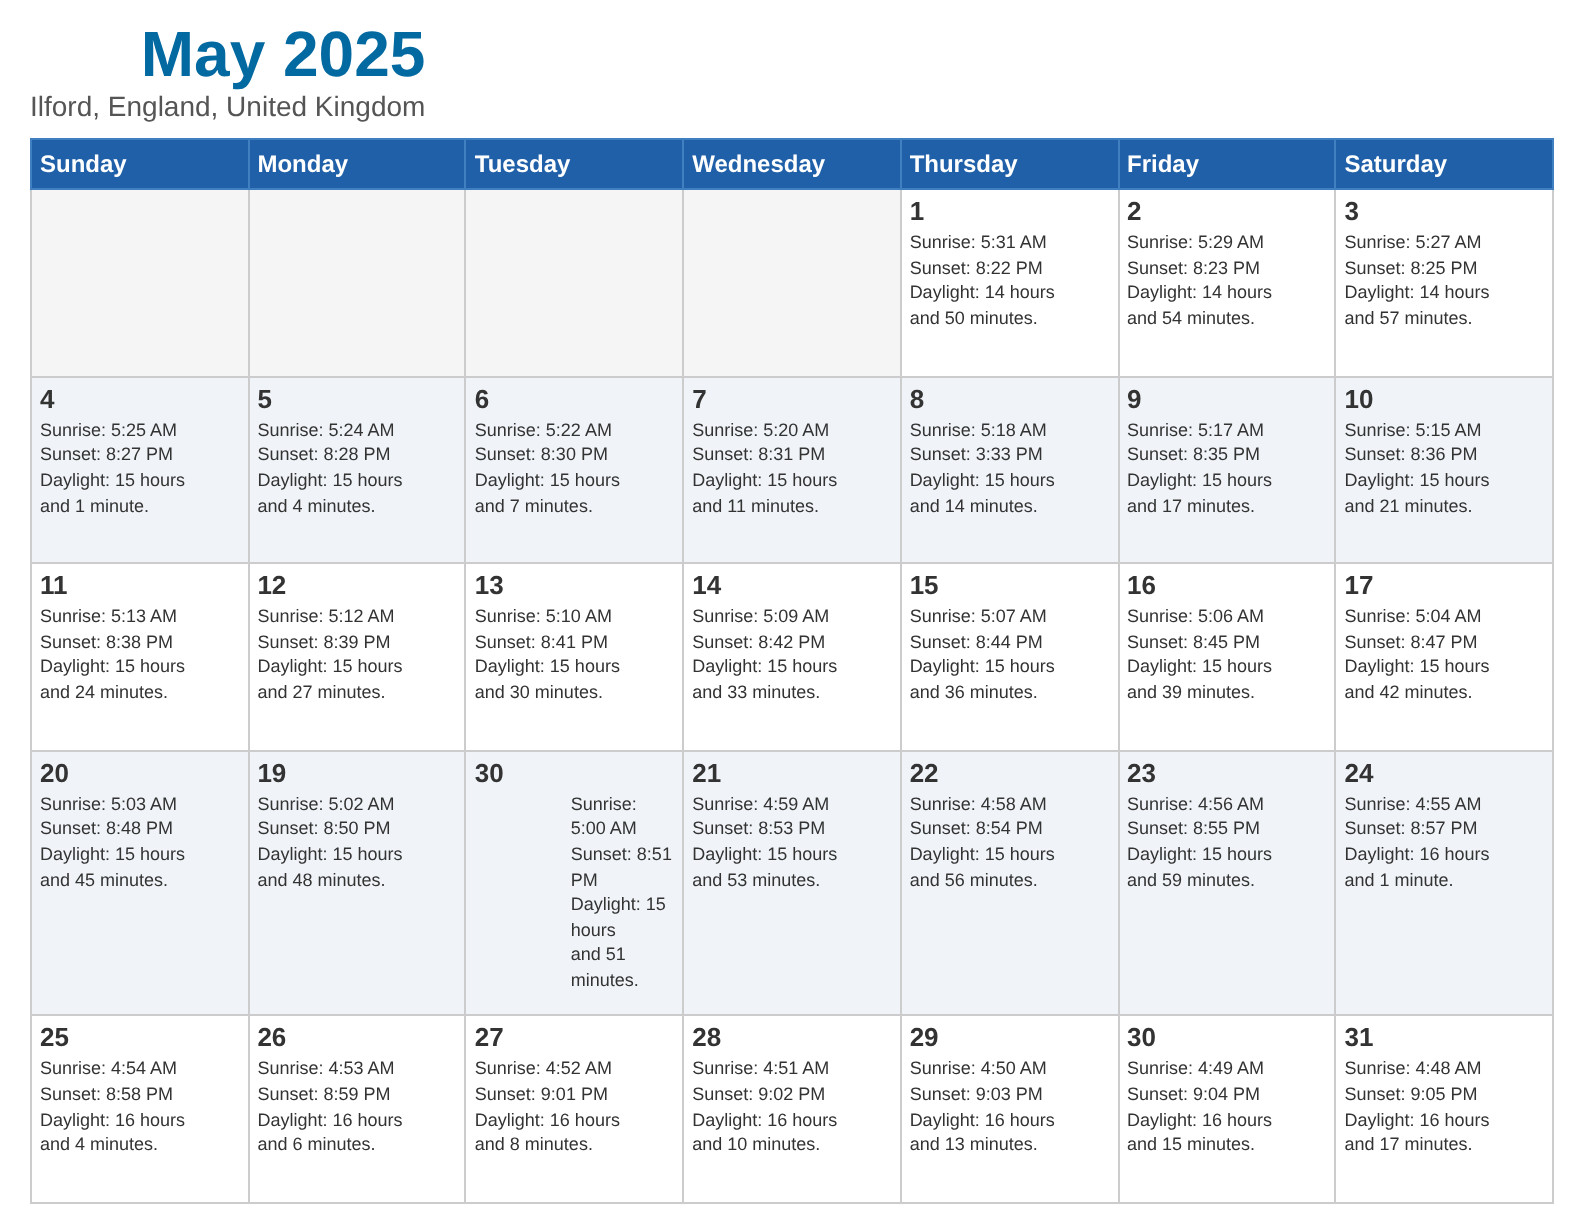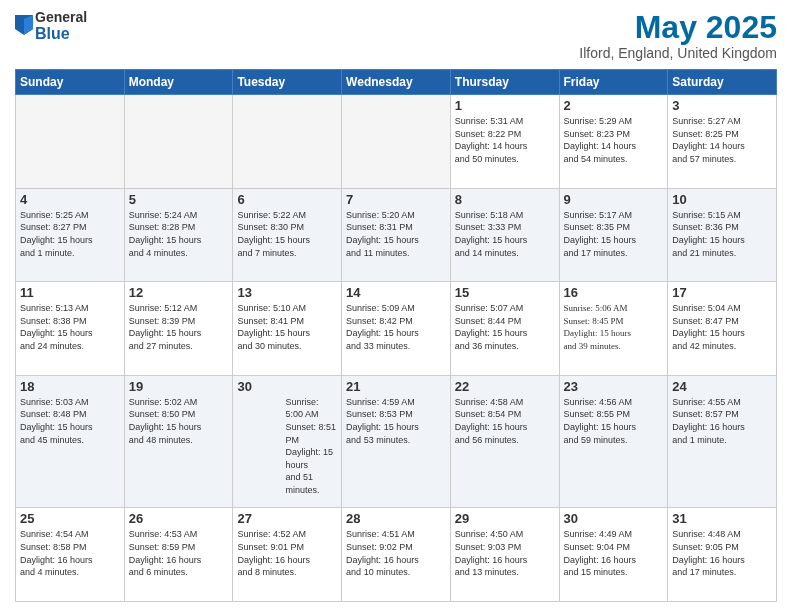--- a/index.html
+++ b/index.html
@@ -103,30 +103,20 @@
       font-size: 9px;
       color: #333;
       line-height: 1.4;
     }
   </style>
 </head>
 <body>
 
 <div class="page">
   <div class="header">
-    <div class="logo">
-      <svg class="logo-icon" viewBox="0 0 18 20" xmlns="http://www.w3.org/2000/svg">
-        <polygon points="0,0 18,0 18,14 9,20 0,14" fill="#1a5fa8"></polygon>
-        <polygon points="9,4 18,0 18,14 9,20" fill="#2a7fd8"></polygon>
-      </svg>
-      <div class="logo-text">
-        <span class="logo-general">General</span>
-        <span class="logo-blue">Blue</span>
-      </div>
-    </div>
     <div class="title-block">
       <div class="month-title">May 2025</div>
       <div class="location">Ilford, England, United Kingdom</div>
     </div>
   </div>
 
   <table class="calendar">
     <thead>
       <tr>
         <th>Sunday</th>
@@ -248,36 +238,36 @@
           </td>
           <td>
             <span class="day-number">15</span>
             <div class="day-info" style="white-space: pre-line;">Sunrise: 5:07 AM
 Sunset: 8:44 PM
 Daylight: 15 hours
 and 36 minutes.</div>
           </td>
           <td>
             <span class="day-number">16</span>
-            <div class="day-info" style="white-space: pre-line; font-family: Liberation Serif, serif;">Sunrise: 5:06 AM
+            <div class="day-info" style="white-space: pre-line;">Sunrise: 5:06 AM
 Sunset: 8:45 PM
 Daylight: 15 hours
 and 39 minutes.</div>
           </td>
           <td>
             <span class="day-number">17</span>
             <div class="day-info" style="white-space: pre-line;">Sunrise: 5:04 AM
 Sunset: 8:47 PM
 Daylight: 15 hours
 and 42 minutes.</div>
           </td>
         </tr>
         <tr>
           <td class="alt-row">
-            <span class="day-number">18</span>
+            <span class="day-number">20</span>
             <div class="day-info" style="white-space: pre-line;">Sunrise: 5:03 AM
 Sunset: 8:48 PM
 Daylight: 15 hours
 and 45 minutes.</div>
           </td>
           <td class="alt-row">
             <span class="day-number">19</span>
             <div class="day-info" style="white-space: pre-line;">Sunrise: 5:02 AM
 Sunset: 8:50 PM
 Daylight: 15 hours

